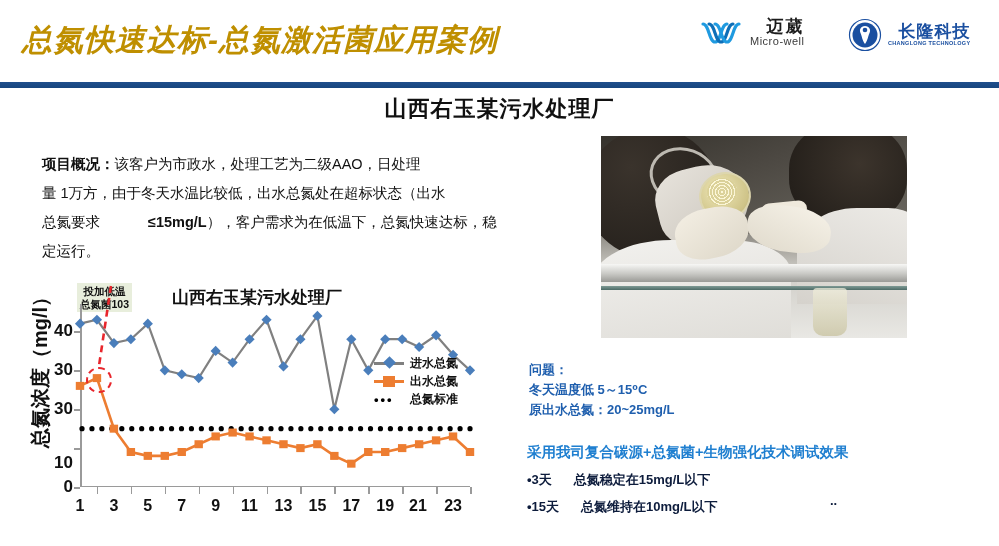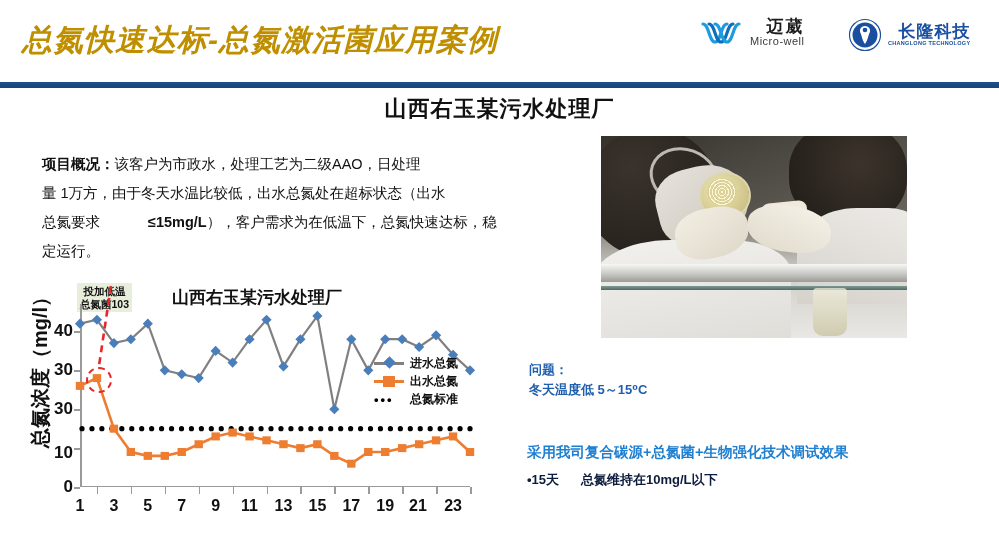--- a/index.html
+++ b/index.html
@@ -196,44 +196,51 @@
   <div class="ph" id="ph-finger"></div>
   <div class="ph" id="ph-hand2"></div>
   <div class="ph" id="ph-glassbar"></div>
   <div class="ph" id="ph-glassline"></div>
   <div class="ph" id="ph-beaker"></div>
 </div>
 
 <div id="problem">
   <div>问题：</div>
   <div>冬天温度低 5～15⁰C</div>
+  <div>原出水总氮：20~25mg/L</div>
 </div>
 
 <div id="solution">
   <div id="solution-head">采用我司复合碳源+总氮菌+生物强化技术调试效果</div>
+  <div style="position:relative;">
+    <div class="sol-bullet">
+      <span>•3天</span><span class="sol-gap"></span><span>总氮稳定在15mg/L以下</span>
+    </div>
+    <div id="sol-dots">..</div>
+  </div>
   <div class="sol-bullet">
     <span>•15天</span><span class="sol-gap"></span><span>总氮维持在10mg/L以下</span>
   </div>
 </div>
 
 <div id="chart">
   <div id="chart-ylabel">总氮浓度（mg/l）</div>
   <div id="chart-title">山西右玉某污水处理厂</div>
   <div id="chart-callout">
     <div>投加低温</div>
     <div>总氮菌103</div>
   </div>
 
   <div id="plot">
     <div id="axis-x"></div>
     <div id="axis-y"></div>
     <div id="yticks-holder">
         <div class="ytick" style="top: 175px;">0</div>
         <div class="ytickmark" style="top: 175px;"></div>
-        <div class="ytick" style="top: 141px;">10</div>
+        <div class="ytick" style="top: 151px;">10</div>
         <div class="ytickmark" style="top: 136.111px;"></div>
         <div class="ytick" style="top: 97.2222px;">30</div>
         <div class="ytickmark" style="top: 97.2222px;"></div>
         <div class="ytick" style="top: 58.3333px;">30</div>
         <div class="ytickmark" style="top: 58.3333px;"></div>
         <div class="ytick" style="top: 19.4444px;">40</div>
         <div class="ytickmark" style="top: 19.4444px;"></div>
       </div>
     <div id="xticks-holder">
         <div class="xtick" style="left: 0px;">1</div>

